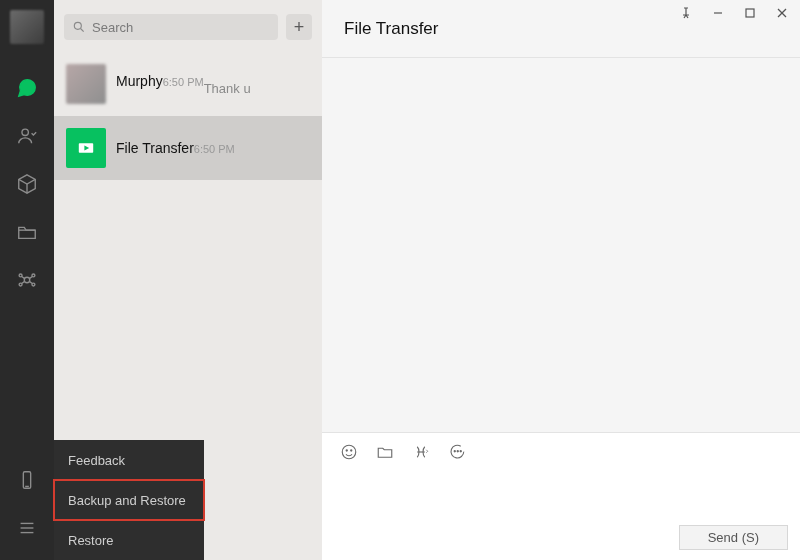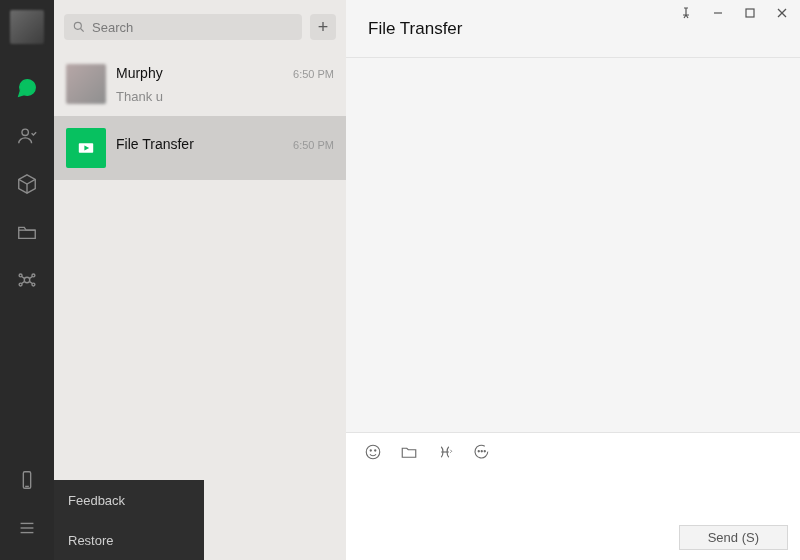--- a/index.html
+++ b/index.html
@@ -35,21 +35,21 @@
     cursor: pointer;
   }
   .rail-icon svg { width: 22px; height: 22px; stroke: #8c8c8c; fill:none; stroke-width:1.5; }
   .rail-icon.active svg { stroke: #07c160; fill:#07c160; }
   .rail-bottom {
     position: absolute; bottom: 8px; left:0; right:0;
     display:flex; flex-direction:column; align-items:center;
   }
   
   .chatlist {
-    width: 292px;
+    width: 268px;
     background: #ebe9e7;
     display: flex;
     flex-direction: column;
     position: relative;
   }
   .search-row {
     display:flex; align-items:center;
     padding: 14px 10px 12px 10px;
     gap:8px;
   }
@@ -82,21 +82,21 @@
   .chat-item.selected { background:#cfcdcb; }
   .chat-item .thumb {
     width:40px;height:40px;border-radius:2px;margin-right:10px;background:#bbb;
   }
   .chat-item .thumb.blur { filter: blur(1.5px); background:linear-gradient(135deg,#b7a7a7,#8f8f8f); }
   .chat-item .thumb.ft {
     background:#07c160;
     display:flex;align-items:center;justify-content:center;
   }
   .chat-item .thumb.ft svg{width:20px;height:16px;fill:#fff;}
-  .chat-item .meta { flex:1; display:flex;flex-direction:column;justify-content:flex-start; }
+  .chat-item .meta { flex:1; display:flex;flex-direction:row;justify-content:flex-start; }
   .chat-item .row1 { display:flex;justify-content:space-between;align-items:baseline; }
   .chat-item .name { font-size:14px;color:#111; }
   .chat-item .time { font-size:11px;color:#999; }
   .chat-item .preview { font-size:13px;color:#8a8a8a;margin-top:8px; }
   
   .popup {
     position:absolute;
     left:0; bottom:0;
     width:150px;
     background:#2e2e2e;
@@ -267,20 +267,23 @@
           <span class="name">File Transfer</span>
           <span class="time">6:50 PM</span>
         </div>
         <span class="preview"></span>
       </div>
     </div>
 
     <div class="popup">
       <div class="item">
         <span>Feedback</span>
+      </div>
+      <div class="item highlight">
+        <span>Backup and Restore</span>
       </div>
       <div class="item">
         <span>Restore</span>
       </div>
     </div>
   </div>
 
   <div class="main">
     <div class="window-controls">
       <div class="win-btn">

